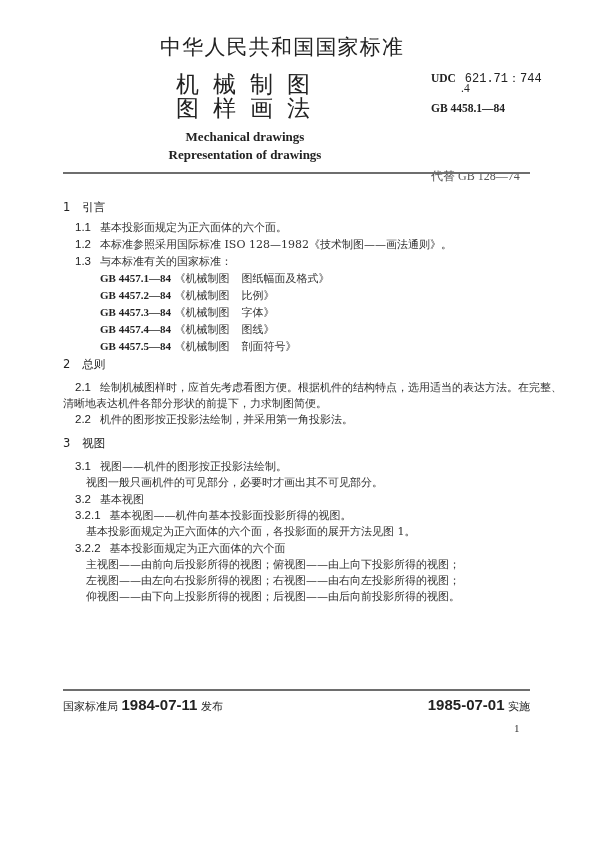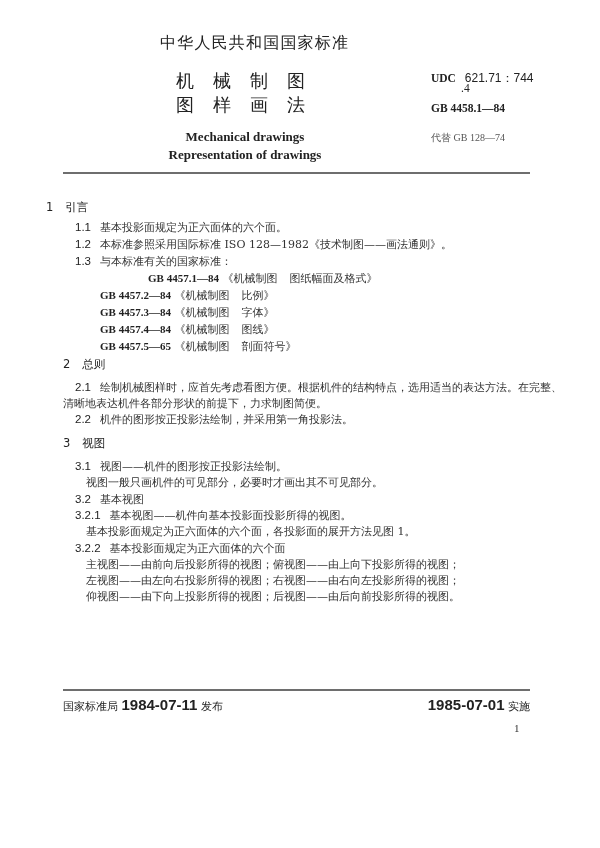--- a/index.html
+++ b/index.html
@@ -14,43 +14,43 @@
     overflow: hidden;
     color: #1a1a1a;
     font-family: "DejaVu Serif", "Liberation Serif", serif;
   }
   .abs { position: absolute; white-space: nowrap; }
 
   
   .nat-std {
     left: 160px; top: 33px;
     font-family: "DejaVu Sans", "Liberation Sans", sans-serif;
-    font-size: 16px; letter-spacing: 1.2px; color: #222;
+    font-size: 21px; letter-spacing: 1.2px; color: #222;
   }
   .title-cn {
     left: 176px;
     font-family: Liberation Mono, monospace;
-    font-size: 18px; color: #222;
+    font-size: 23px; color: #222;
   }
   .title-cn span {
     display: inline-block; width: 37px;
   }
   .title-en {
     font-family: "Liberation Serif", "DejaVu Serif", serif;
     font-weight: bold; font-size: 13px; color: #222;
     width: 300px; text-align: center; left: 95px;
   }
   .meta {
     left: 431px;
     font-family: "Liberation Serif", serif;
     font-size: 11.5px; color: #222;
   }
   .meta .b { font-weight: bold; }
-  .meta .sans { font-family: Liberation Sans, sans-serif; font-size: 12px; }
-  .replaces { color: #555; font-size: 10px; }
+  .meta .sans { font-family: Liberation Mono, monospace; font-size: 12px; }
+  .replaces { color: #555; font-size: 12px; margin-top: 37px; }
 
   .rule {
     position: absolute; height: 1.5px; background: #6e6e6e;
   }
 
   
   .line {
     position: absolute; white-space: nowrap;
     font-family: "DejaVu Serif", "Liberation Serif", serif;
     font-size: 11px; color: #333;
@@ -107,48 +107,48 @@
 <div class="abs meta" style="top:102px;">
   <span class="b">GB 4458.1—84</span>
 </div>
 <div class="abs meta replaces" style="top:131px;">
   <span>代替</span>
   <span>GB 128—74</span>
 </div>
 
 <div class="rule" style="left:63px; top:172px; width:467px;"></div>
 
-<div class="line sec-head" style="left:46px; top:200px;">
+<div class="line sec-head" style="left:63px; top:200px;">
   <span>1</span><span class="gap"></span><span>引言</span>
 </div>
 
 <div class="line" style="left:75px; top:220px;">
   <span class="num">1.1</span><span>基本投影面规定为正六面体的六个面。</span>
 </div>
 <div class="line" style="left:75px; top:237px;">
   <span class="num">1.2</span><span>本标准参照采用国际标准 ISO 128—1982《技术制图——画法通则》。</span>
 </div>
 <div class="line" style="left:75px; top:254px;">
   <span class="num">1.3</span><span>与本标准有关的国家标准：</span>
 </div>
 
-<div class="line" style="left:100px; top:271px;margin-left:48px;">
+<div class="line" style="left:100px; top:271px;">
   <span class="gbcode">GB 4457.1—84</span> <span>《机械制图</span><span class="gap"></span><span>图纸幅面及格式》</span>
 </div>
 <div class="line" style="left:100px; top:288px;">
   <span class="gbcode">GB 4457.2—84</span> <span>《机械制图</span><span class="gap"></span><span>比例》</span>
 </div>
 <div class="line" style="left:100px; top:305px;text-align:right;">
   <span class="gbcode">GB 4457.3—84</span> <span>《机械制图</span><span class="gap"></span><span>字体》</span>
 </div>
 <div class="line" style="left:100px; top:322px;">
   <span class="gbcode">GB 4457.4—84</span> <span>《机械制图</span><span class="gap"></span><span>图线》</span>
 </div>
 <div class="line" style="left:100px; top:339px;">
-  <span class="gbcode">GB 4457.5—65</span> <span>《机械制图</span><span class="gap"></span><span>剖面符号》</span>
+  <span class="gbcode">GB 4457.5—84</span> <span>《机械制图</span><span class="gap"></span><span>剖面符号》</span>
 </div>
 
 <div class="line sec-head" style="left:63px; top:357px;">
   <span>2</span><span class="gap"></span><span>总则</span>
 </div>
 <div class="line" style="left:75px; top:380px;">
   <span class="num">2.1</span><span>绘制机械图样时，应首先考虑看图方便。根据机件的结构特点，选用适当的表达方法。在完整、</span>
 </div>
 <div class="line" style="left:63px; top:397px;">清晰地表达机件各部分形状的前提下，力求制图简便。</div>
 <div class="line" style="left:75px; top:412px;">

